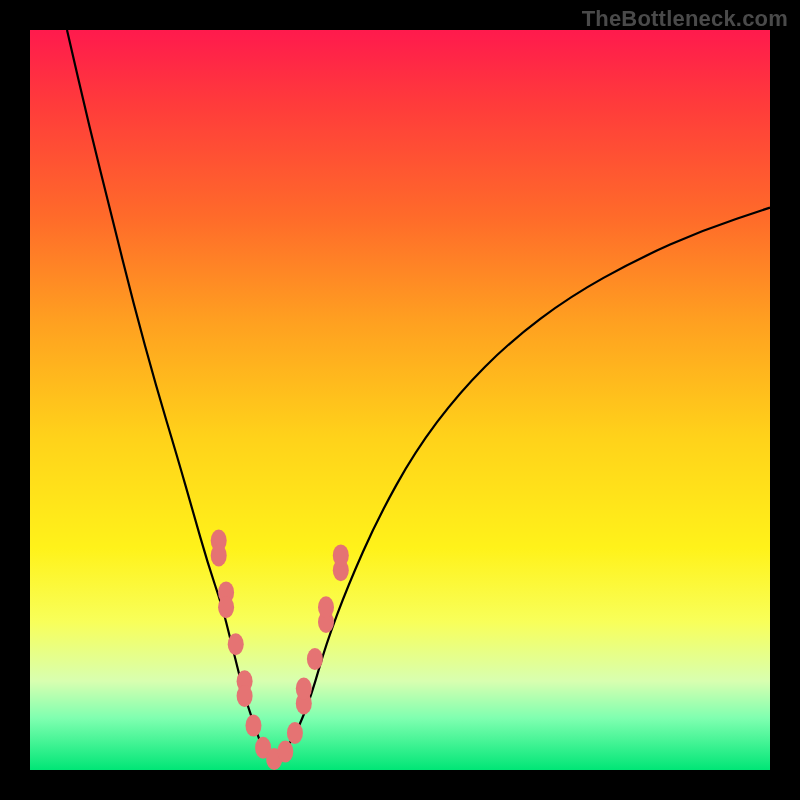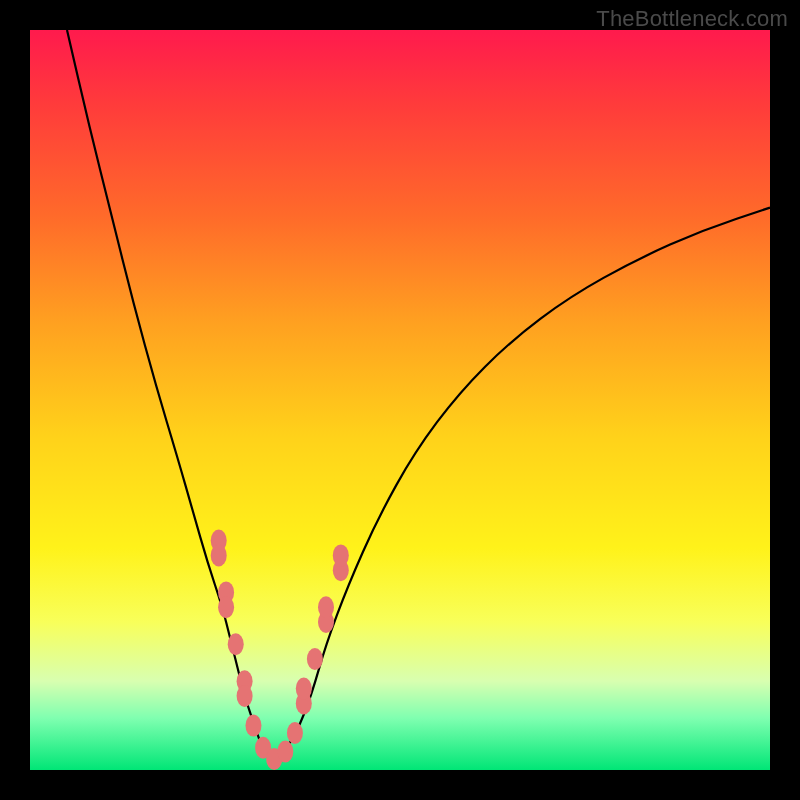--- a/index.html
+++ b/index.html
@@ -28,21 +28,21 @@
       #7fffb0 93%,
       #00e676 100%);
   }
   .watermark {
     position: absolute;
     top: 6px;
     right: 12px;
     font-family: Arial, Helvetica, sans-serif;
     font-size: 22px;
     color: #4a4a4a;
-    font-weight: 400;
+    font-weight: 700;
     letter-spacing: 0.2px;
     z-index: 5;
   }
   svg.curve {
     position: absolute;
     left: 0;
     top: 0;
     width: 740px;
     height: 740px;
     overflow: visible;

